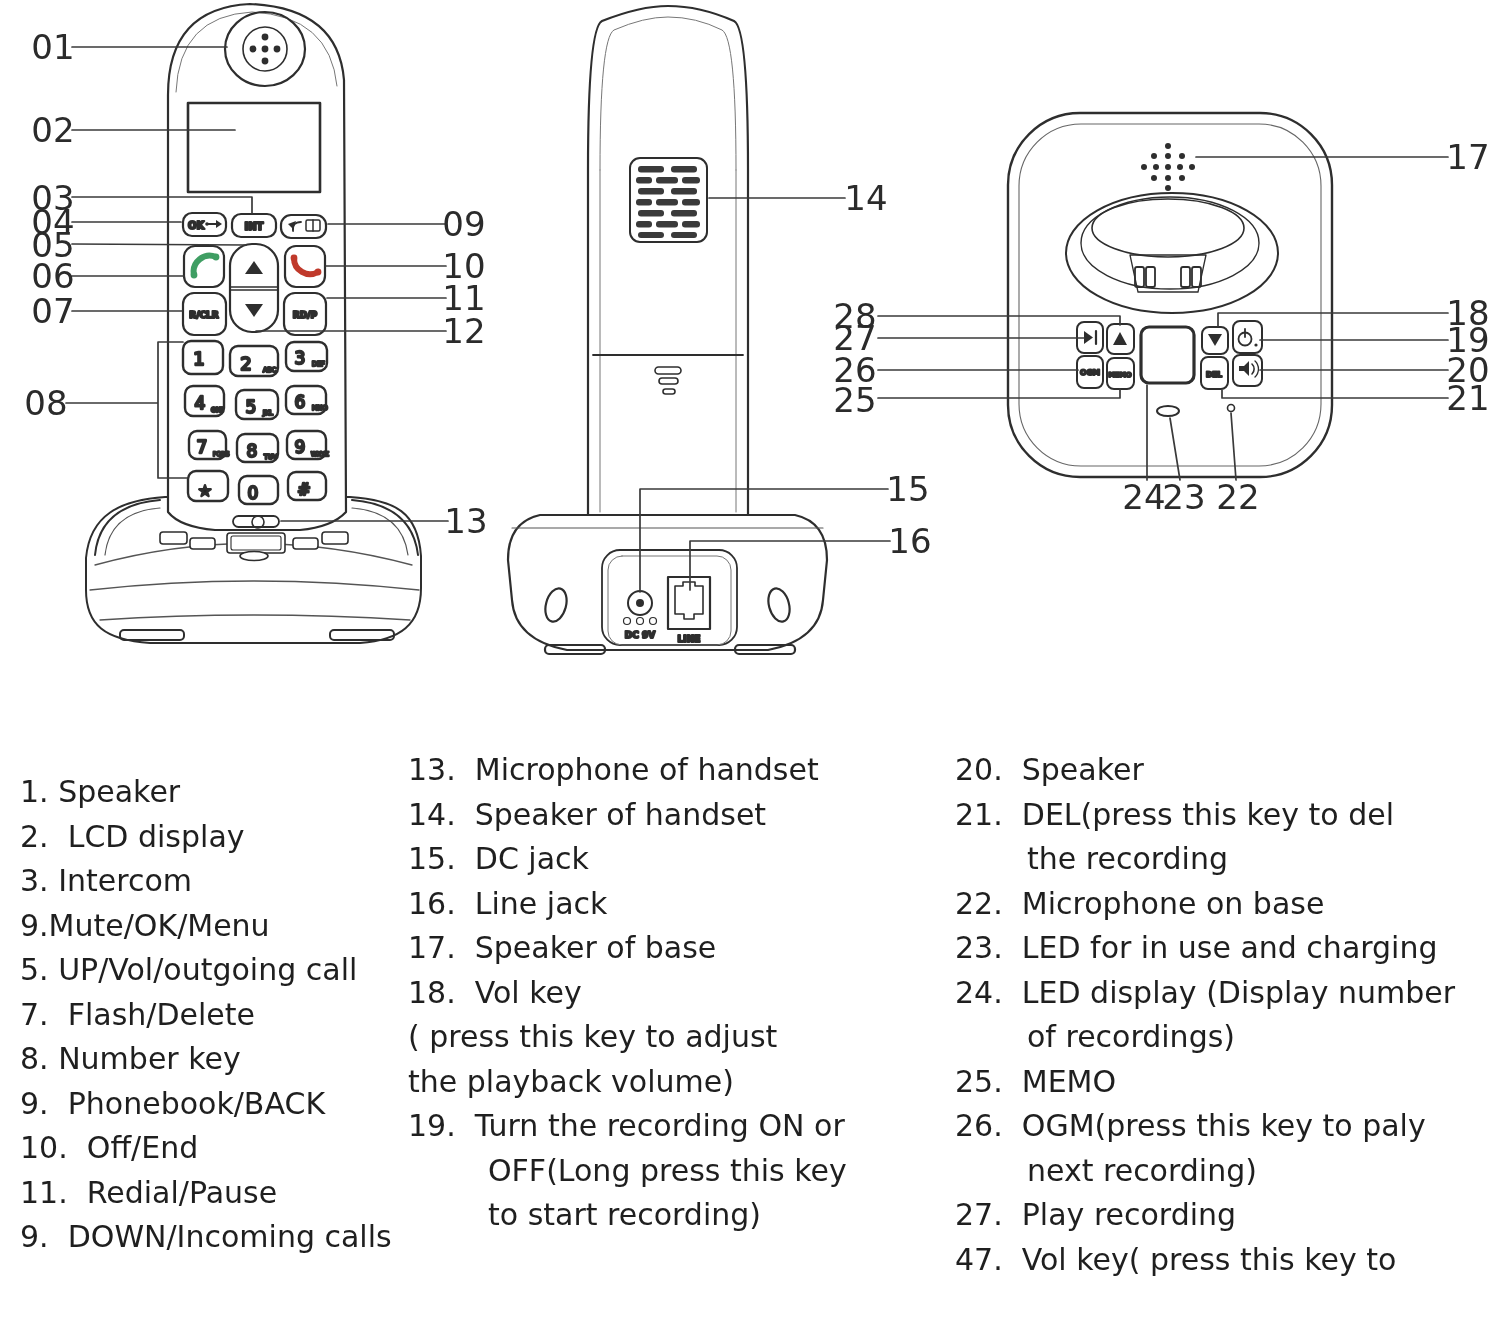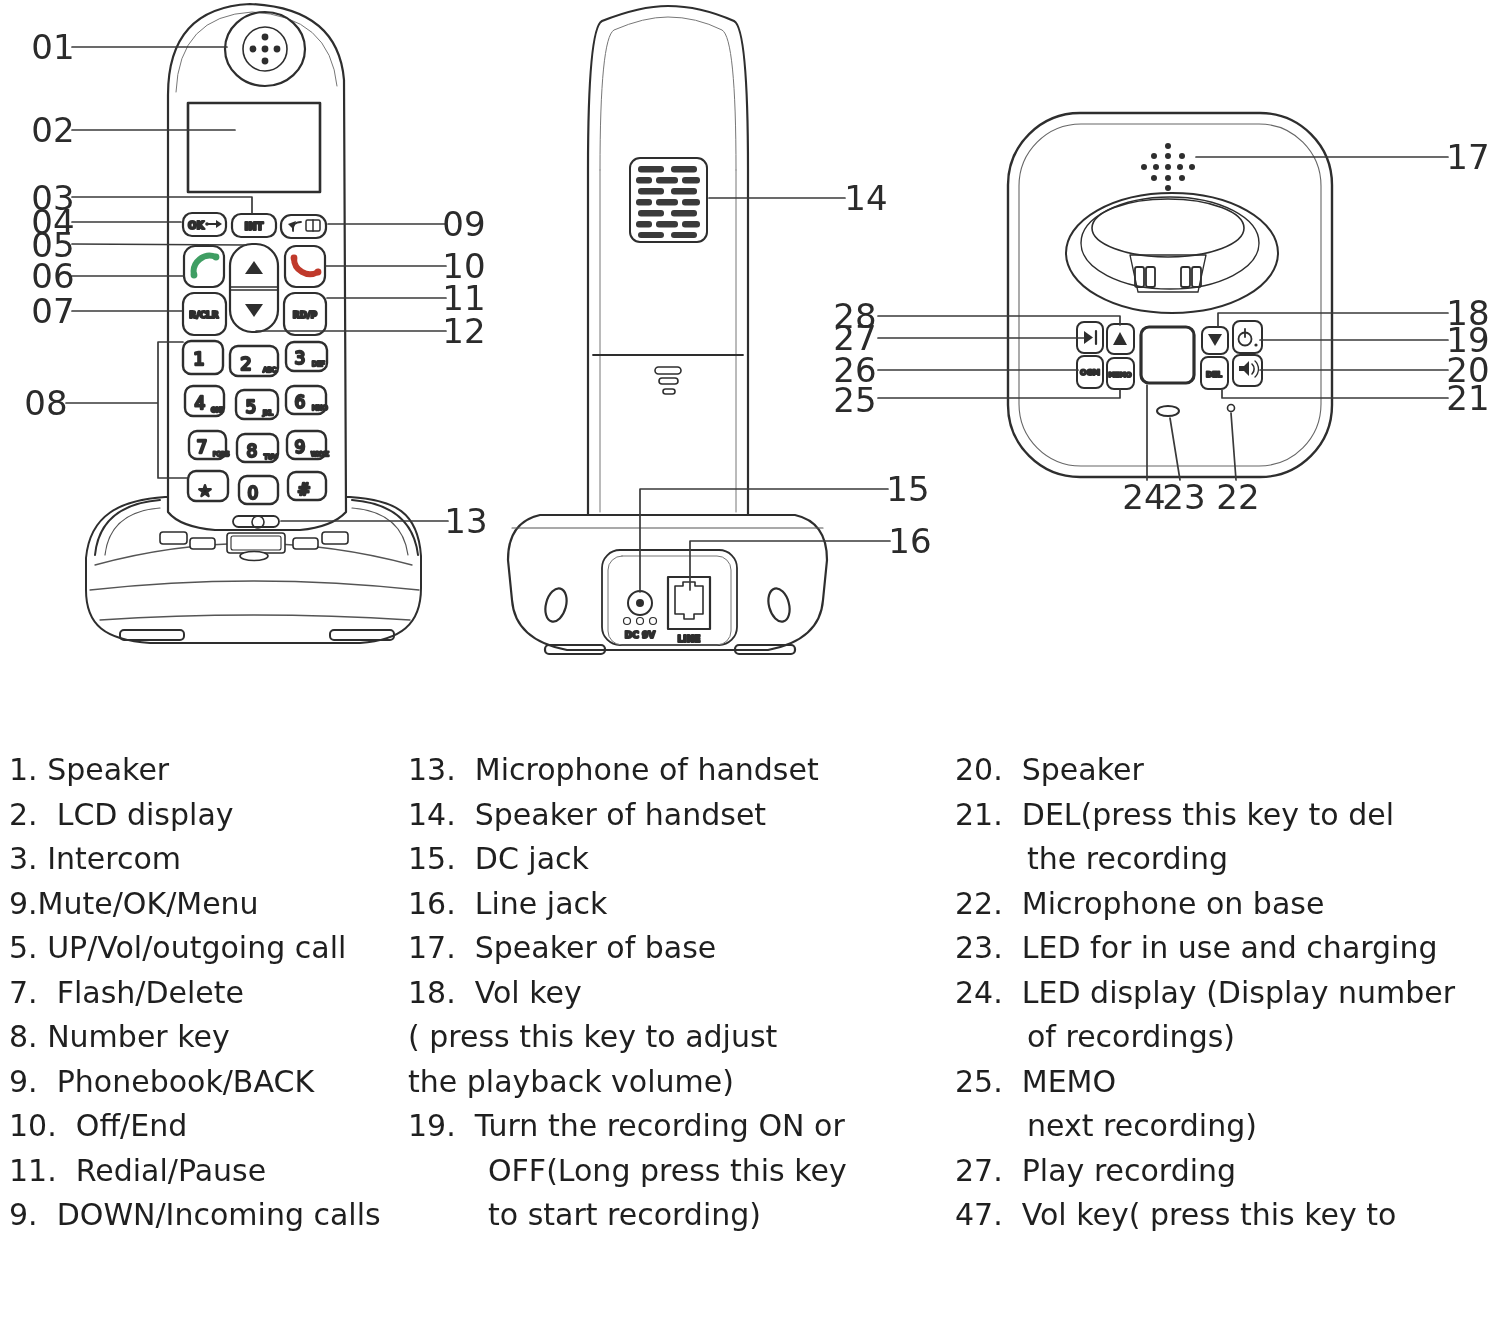--- a/index.html
+++ b/index.html
@@ -4,21 +4,21 @@
 <style>
   html,body{margin:0;padding:0;background:#ffffff;}
   #canvas{position:relative;width:1500px;height:1335px;background:#fff;overflow:hidden;
           font-family:"DejaVu Sans", sans-serif;color:#1f1f1f;}
   svg text{font-family:"DejaVu Sans", sans-serif;fill:#242424;}
   .callout-num{font-size:34px;fill:#2b2b2b;}
   .keytext{font-weight:bold;}
   .lists{position:absolute;top:748px;font-size:30px;color:#1f1f1f;}
   .col{position:absolute;top:0;}
   .col .ln{white-space:pre;line-height:44.5px;height:44.5px;}
-  #col1{left:9px;}
+  #col1{left:20px;margin-top:22px;}
   #col2{left:408px;}
   #col3{left:955px;}
   .ind80{padding-left:80px;}
   .ind72{padding-left:72px;}
   .ind58{padding-left:58px;}
 </style>
 </head>
 <body>
 
 <div id="canvas">
@@ -423,19 +423,20 @@
     </div>
     <div class="col" id="col3">
       <div class="ln">20.  Speaker</div>
       <div class="ln">21.  DEL(press this key to del</div>
       <div class="ln ind72">the recording</div>
       <div class="ln">22.  Microphone on base</div>
       <div class="ln">23.  LED for in use and charging</div>
       <div class="ln">24.  LED display (Display number</div>
       <div class="ln ind72">of recordings)</div>
       <div class="ln">25.  MEMO</div>
+      <div class="ln">26.  OGM(press this key to paly</div>
       <div class="ln ind72">next recording)</div>
       <div class="ln">27.  Play recording</div>
       <div class="ln">47.  Vol key( press this key to</div>
     </div>
   </div>
 
 </div>
 
 </body></html>

